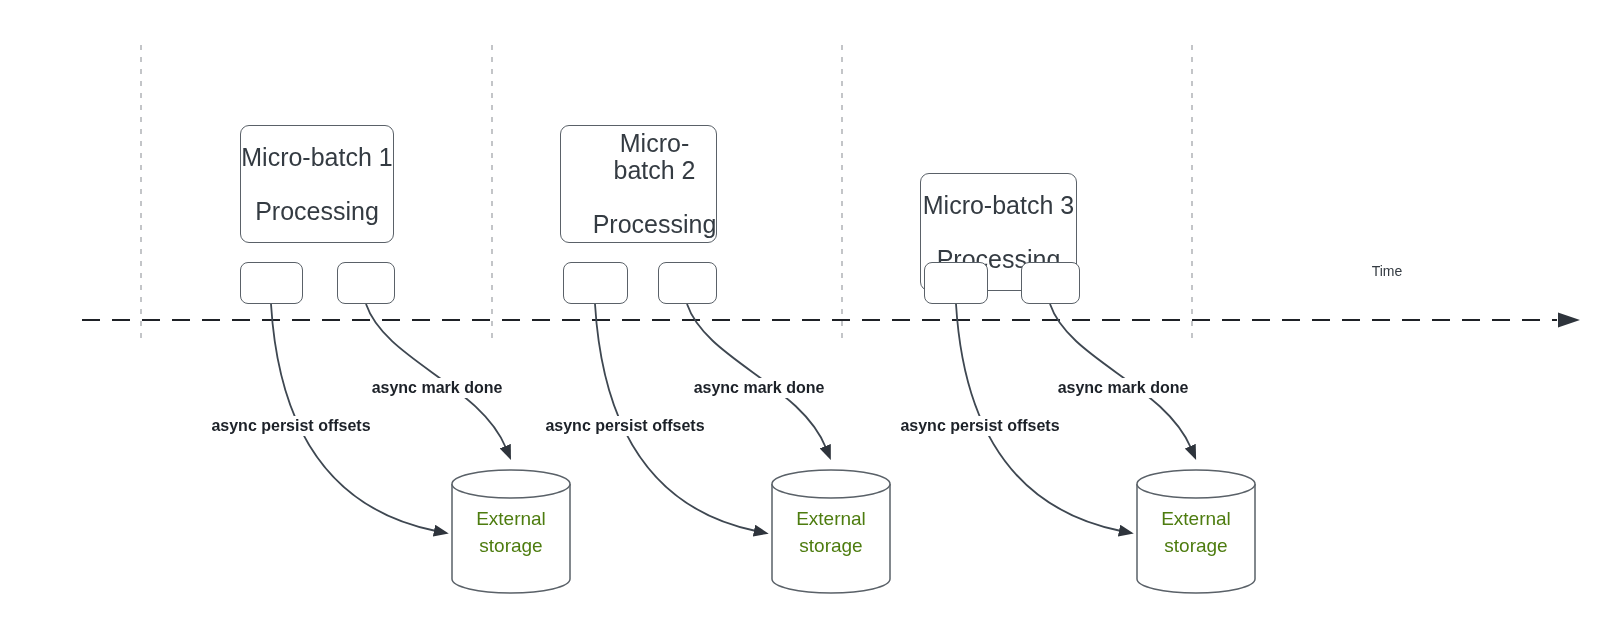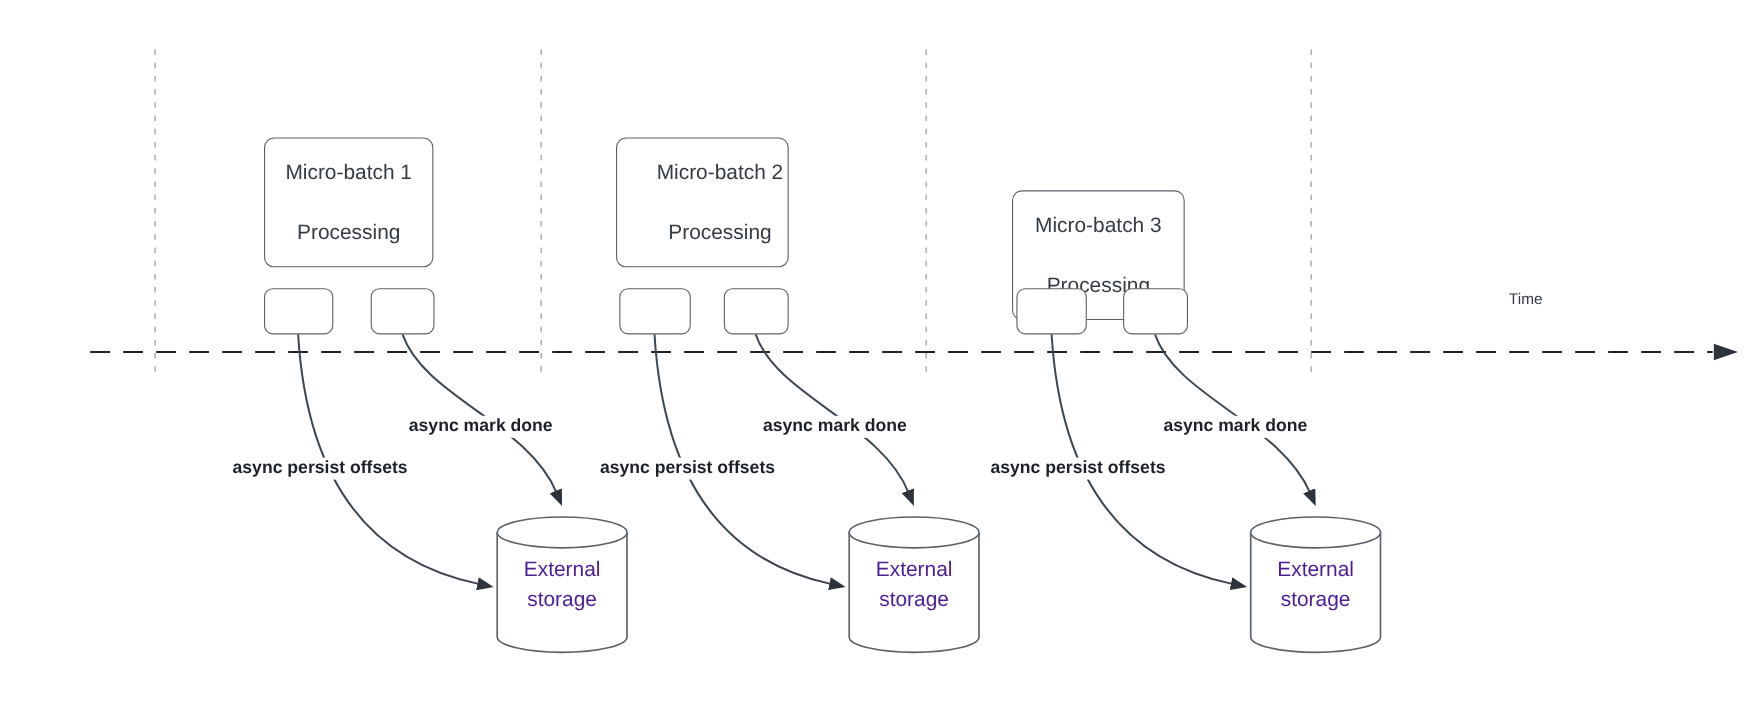--- a/index.html
+++ b/index.html
@@ -10,37 +10,37 @@
     font-family:"Liberation Sans", sans-serif;
     overflow:hidden;
   }
   .canvas svg{position:absolute;left:0;top:0;}
   .mb-box{
     position:absolute;
     border:1.5px solid #5a6168;
     border-radius:9px;
     background:#ffffff;
     display:flex;flex-direction:column;align-items:center;justify-content:center;
-    font-size:19px;line-height:27px;color:#343b42;
+    font-size:25px;line-height:27px;color:#343b42;
     text-align:center;
     box-sizing:border-box;
     gap:27px;
   }
   .sub-box{
     position:absolute;
     border:1.5px solid #5a6168;
     border-radius:8px;
     background:#ffffff;
     box-sizing:border-box;
   }
   .storage-label{
     position:absolute;
     width:120px;
     text-align:center;
-    font-size:19px;line-height:27px;color:#4c1d95;
+    font-size:19px;line-height:27px;color:#4d7c0f;
   }
   .flow-label{
     position:absolute;
     transform:translate(-50%,-50%);
     background:#ffffff;
     font-size:16px;font-weight:bold;color:#1c2128;
     white-space:nowrap;
     padding:1px 3px;
   }
   .time-label{

